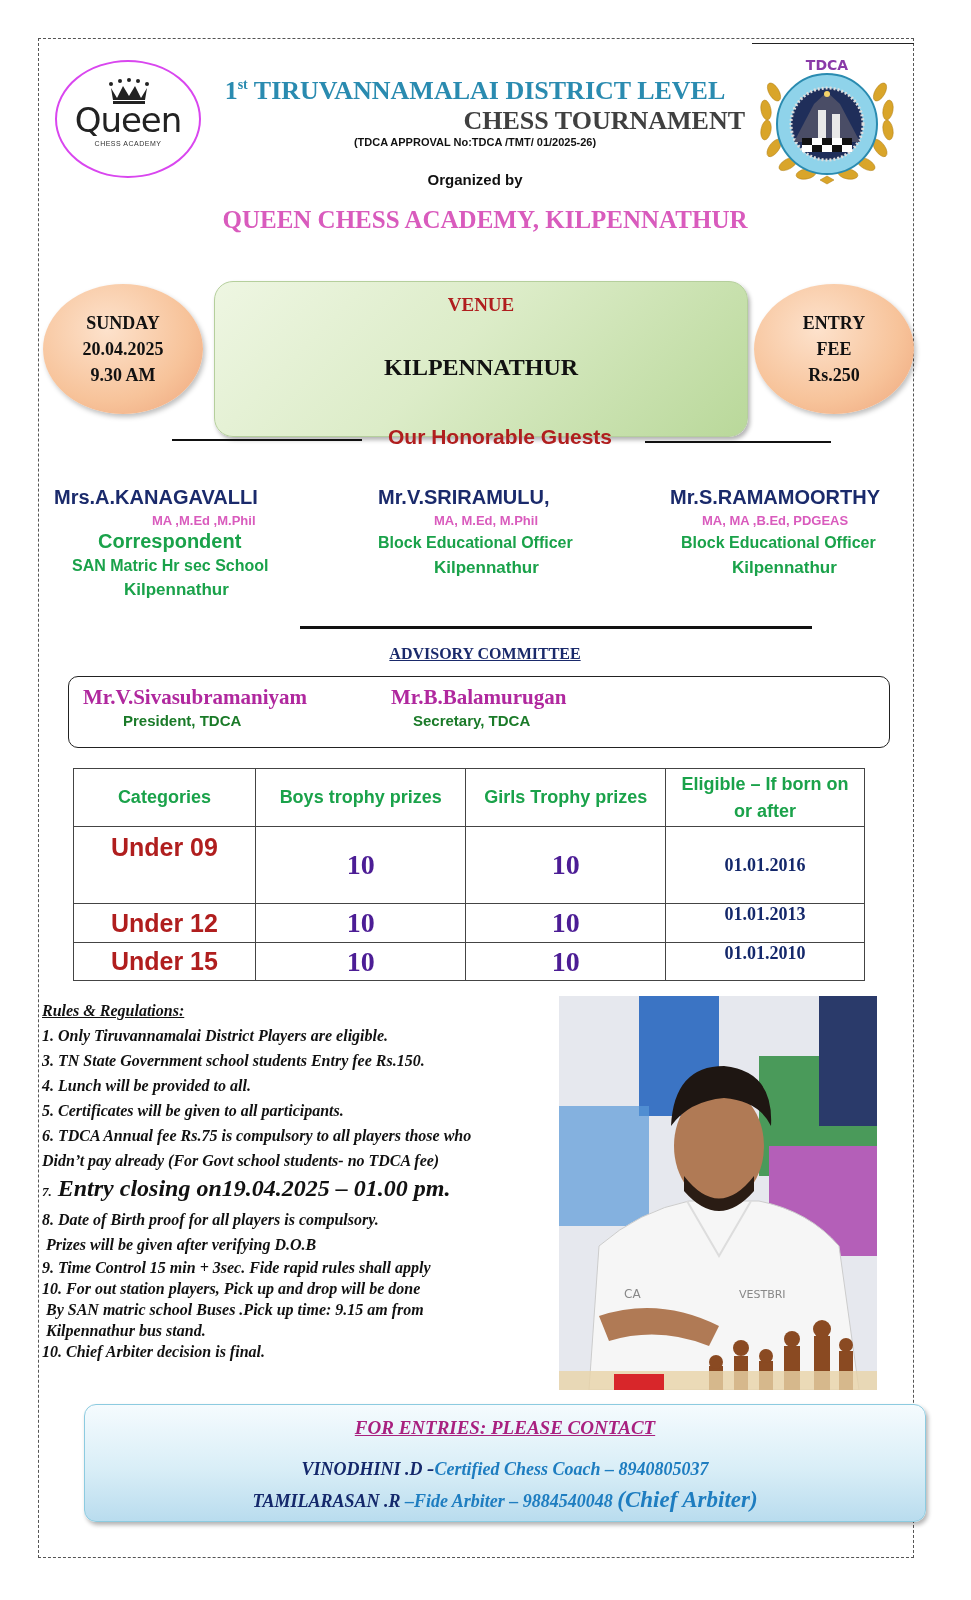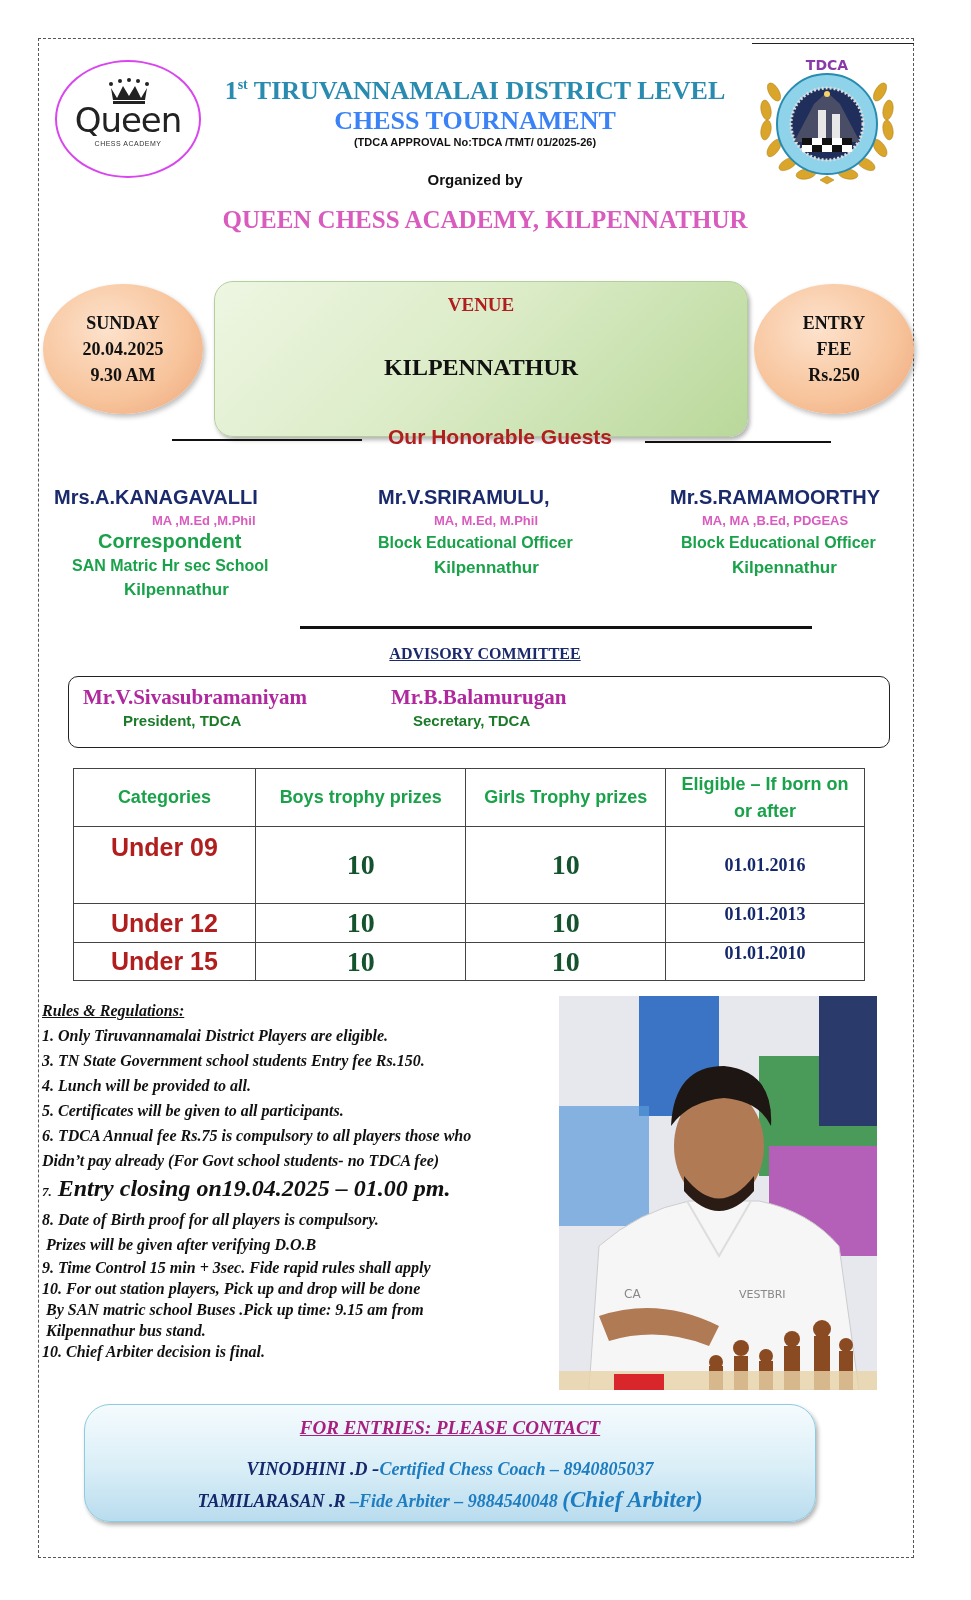--- a/index.html
+++ b/index.html
@@ -14,21 +14,21 @@
   .queen-crown { position: absolute; left: 50px; top: 16px; width: 44px; height: 26px; }
   .queen-word { position: absolute; left: 0; right: 0; top: 38px; text-align: center; font-family: "DejaVu Sans", sans-serif; font-size: 34px; color: #222; letter-spacing: -1px; }
   .queen-sub { position: absolute; left: 0; right: 0; top: 78px; text-align: center; font-size: 7px; color: #333; letter-spacing: 0.5px; }
 
   .tdca-logo { left: 754px; top: 52px; width: 146px; height: 138px; }
   .tdca-topline { left: 752px; top: 43px; width: 162px; height: 1px; background: #222; }
 
   
   .title1 { left: 205px; top: 76px; width: 540px; font-size: 26px; font-weight: bold; color: #2a8bb0; }
   .title1 sup { font-size: 14px; }
-  .title2 { left: 205px; top: 106px; width: 540px; font-size: 26px; font-weight: bold; color: #3b82f6; }
+  .title2 { left: 205px; top: 106px; width: 540px; font-size: 26px; font-weight: bold; color: #404040; text-align: right; }
   .approval { left: 205px; top: 136px; width: 540px; font-size: 11px; font-weight: bold; color: #111; }
   .organized { left: 205px; top: 171px; width: 540px; font-size: 15px; font-weight: bold; color: #111; }
   .academy { left: 160px; top: 206px; width: 650px; font-size: 25px; font-weight: bold; color: #d95bbd; }
 
   
   .oval { width: 160px; height: 130px; border-radius: 50%; background: radial-gradient(ellipse at 40% 35%, #fde2cc 0%, #f7c39a 60%, #eea47a 100%); box-shadow: 2px 3px 5px rgba(0,0,0,0.25); display: flex; flex-direction: column; justify-content: center; align-items: center; font-family: "Liberation Serif", serif; font-weight: bold; font-size: 18px; color: #111; line-height: 26px; }
   .oval-left { left: 43px; top: 284px; }
   .oval-right { left: 754px; top: 284px; text-align: center; }
   .venue-box { left: 214px; top: 281px; width: 534px; height: 156px; border-radius: 19px; background: linear-gradient(135deg, #eef6e2 0%, #dcecc8 45%, #b9d89a 100%); border: 1px solid #b5cf9c; box-shadow: 2px 3px 4px rgba(0,0,0,0.3); box-sizing: border-box; }
   .venue-label { position: absolute; left: 0; right: 0; top: 12px; text-align: center; font-family: "Liberation Serif", serif; font-weight: bold; font-size: 19px; color: #b01e1e; }
@@ -46,34 +46,34 @@
   .adv-title { left: 300px; top: 645px; width: 370px; font-family: "Liberation Serif", serif; font-size: 16px; font-weight: bold; color: #1a2a6b; text-decoration: underline; }
   .adv-box { left: 68px; top: 676px; width: 822px; height: 72px; border: 1.5px solid #222; border-radius: 10px; box-sizing: border-box; }
   .adv-name { font-family: "Liberation Serif", serif; font-size: 21px; font-weight: bold; color: #b0289e; }
   .adv-role { font-size: 15px; font-weight: bold; color: #1a7a28; }
 
   
   table.prize { position: absolute; left: 73px; top: 768px; width: 792px; border-collapse: collapse; }
   table.prize td, table.prize th { border: 1px solid #444; text-align: center; padding: 0; }
   table.prize th { font-size: 18px; font-weight: bold; color: #1aa24a; height: 57px; line-height: 27px; }
   .cat { font-size: 25px; font-weight: bold; color: #b01e1e; }
-  .num { font-family: "Liberation Serif", serif; font-size: 28px; font-weight: bold; color: #14532d; }
+  .num { font-family: "Liberation Serif", serif; font-size: 28px; font-weight: bold; color: #4c1d95; }
   .dob { font-family: "Liberation Serif", serif; font-size: 18px; font-weight: bold; color: #14286b; }
 
   
   .rules { left: 42px; top: 998px; width: 515px; font-family: "Liberation Serif", serif; font-style: italic; font-weight: bold; font-size: 16px; color: #111; line-height: 25px; }
   .rules .heading { text-decoration: underline; }
   .rules .big { font-size: 24px; line-height: 30px; }
   .rules .small-num { font-size: 13px; }
 
   
   .photo { left: 559px; top: 996px; width: 318px; height: 394px; overflow: hidden; background: #dfe4ea; }
 
   
-  .contact-box { left: 84px; top: 1404px; width: 732px; height: 118px; border-radius: 26px; background: linear-gradient(180deg, #f5fbfe 0%, #d9eef7 55%, #b9dcee 100%); border: 1px solid #8ccbe0; box-shadow: 2px 3px 4px rgba(0,0,0,0.3); box-sizing: border-box; }
+  .contact-box { left: 84px; top: 1404px; width: 842px; height: 118px; border-radius: 12px; background: linear-gradient(180deg, #f5fbfe 0%, #d9eef7 55%, #b9dcee 100%); border: 1px solid #8ccbe0; box-shadow: 2px 3px 4px rgba(0,0,0,0.3); box-sizing: border-box; }
   .contact-title { position: absolute; left: 0; right: 0; top: 12px; text-align: center; font-family: "Liberation Serif", serif; font-style: italic; font-weight: bold; font-size: 19px; color: #a8207f; text-decoration: underline; }
   .contact-line { position: absolute; left: 0; right: 0; text-align: center; font-family: "Liberation Serif", serif; font-style: italic; font-weight: bold; font-size: 18px; }
   .c-name { color: #14286b; }
   .c-role { color: #1e7dc0; }
   .c-big { font-size: 23px; color: #1e7dc0; }
 </style>
 </head>
 <body>
 
 <div class="frame"></div>

